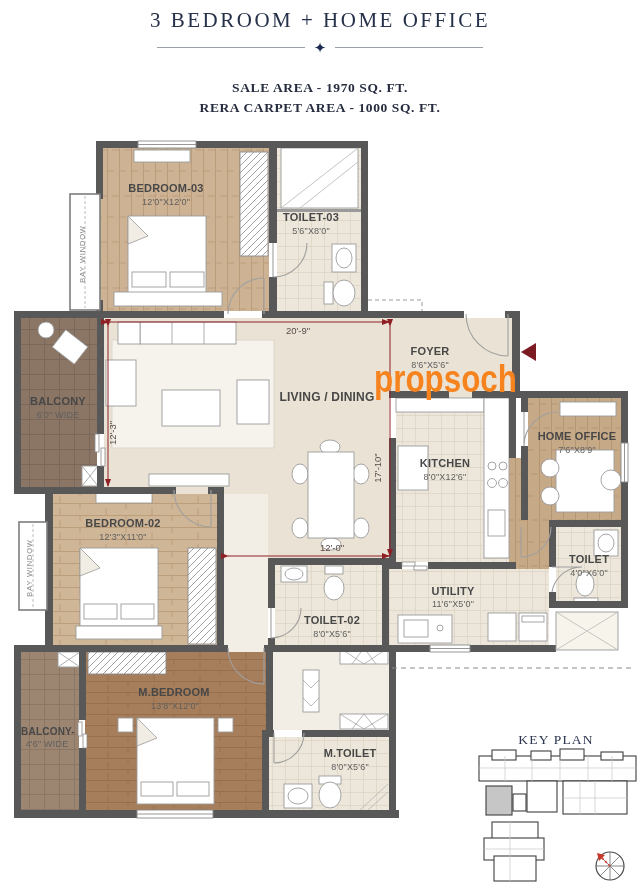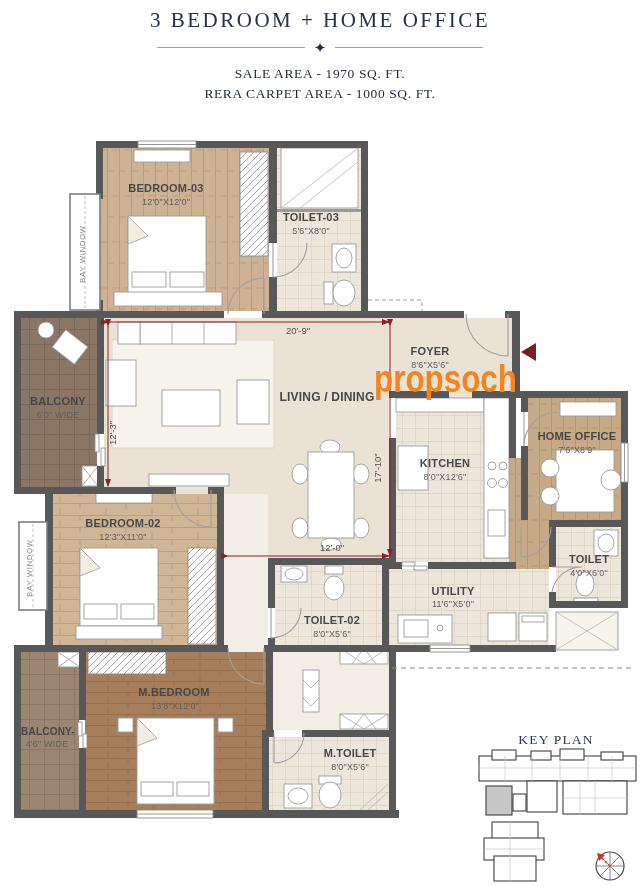--- a/index.html
+++ b/index.html
@@ -4,21 +4,21 @@
 <style>
   html,body{margin:0;padding:0;background:#ffffff;}
   .page{position:relative;width:640px;height:887px;background:#fff;overflow:hidden;
         font-family:"Liberation Sans",sans-serif;}
   .header{position:absolute;top:0;left:0;width:640px;text-align:center;}
   .title{font-family:"Liberation Serif",serif;font-size:21px;letter-spacing:2.5px;
          color:#253049;margin:8px 0 0 0;font-weight:500;}
   .divider{display:flex;align-items:center;justify-content:center;gap:9px;margin-top:7px;}
   .divider .line{display:inline-block;width:148px;height:1px;background:#9aa0ac;}
   .star{color:#1d2b52;font-size:15px;line-height:1;}
-  .areas{margin-top:9px;font-family:"Liberation Serif",serif;font-weight:400;
+  .areas{margin-top:23px;font-family:"Liberation Serif",serif;font-weight:700;
          font-size:13.5px;color:#262c3e;letter-spacing:0.6px;line-height:1.5;}
   svg{position:absolute;left:0;top:0;}
   svg .rn{font-family:"Liberation Sans",sans-serif;font-weight:700;font-size:11px;
           fill:#474747;text-anchor:middle;letter-spacing:0.2px;}
   svg .rd{font-family:"Liberation Sans",sans-serif;font-size:9px;fill:#5f5f5f;
           text-anchor:middle;letter-spacing:0.2px;}
   svg .dim{font-family:"Liberation Sans",sans-serif;font-size:9.5px;fill:#5a4a4a;
            text-anchor:middle;}
   svg .bay{font-family:"Liberation Sans",sans-serif;font-size:7.5px;fill:#8a8a8a;
            text-anchor:middle;letter-spacing:0.8px;}

